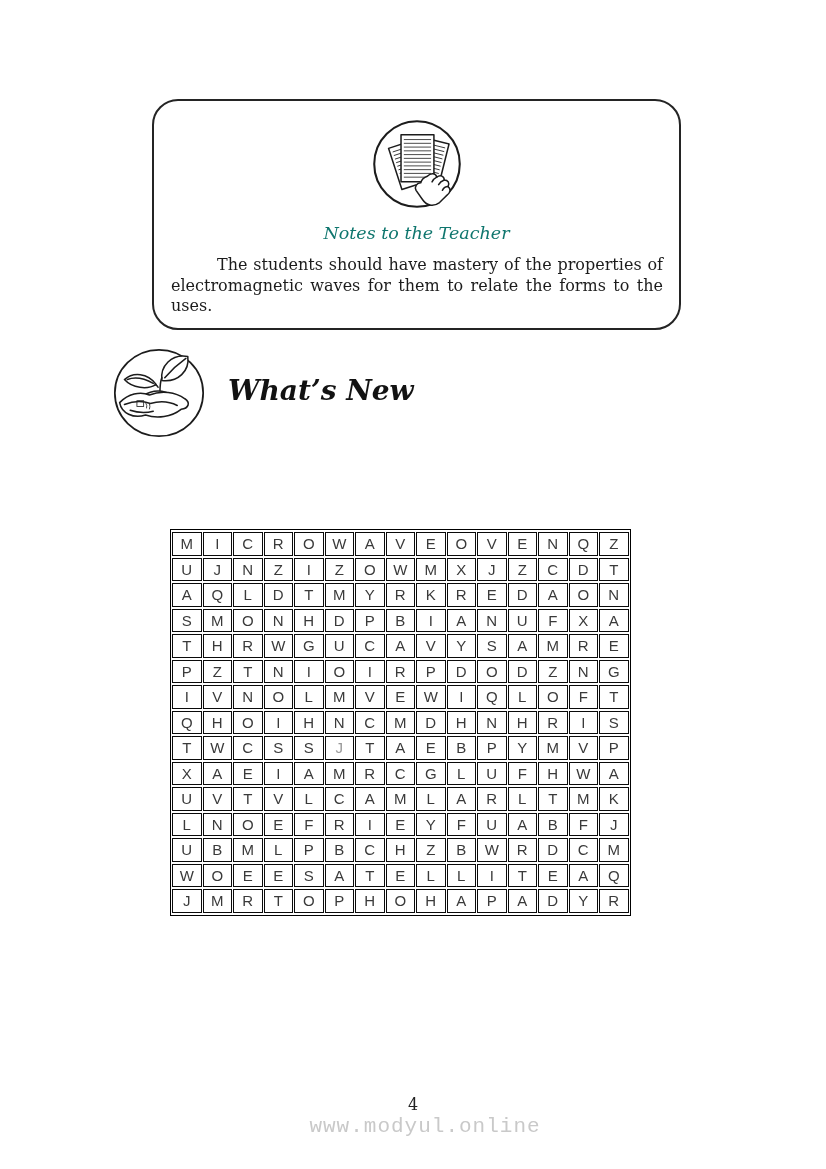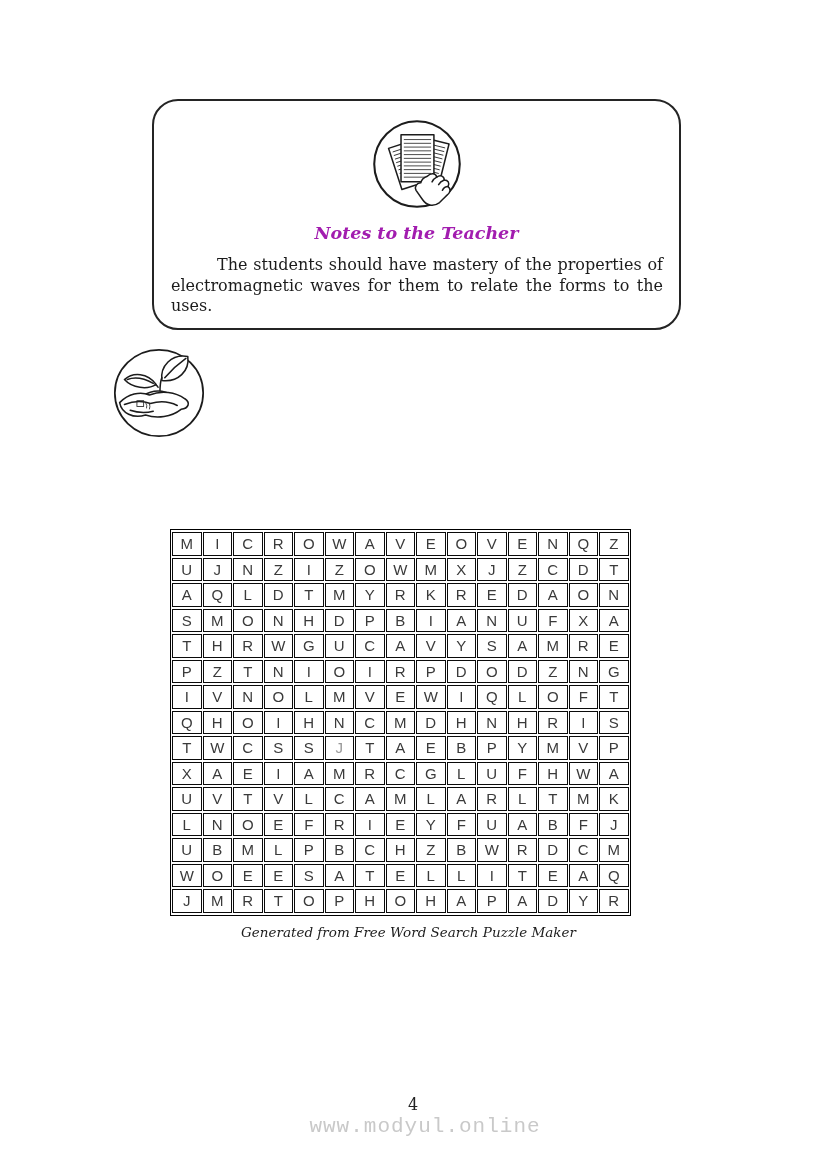--- a/index.html
+++ b/index.html
@@ -16,22 +16,22 @@
   
   .notes-box {
     position: absolute; left: 152px; top: 99px;
     width: 525px; height: 227px;
     border: 2px solid #242424; border-radius: 26px;
     background: #ffffff;
   }
   .notes-icon { position: absolute; left: 216px; top: 16px; width: 94px; height: 94px; }
   .notes-title {
     position: absolute; left: 0; top: 122px; width: 100%;
-    text-align: center; font-style: italic; font-weight: bold;
-    font-size: 17.5px; color: #a21caf;
+    text-align: center; font-style: italic; font-weight: normal;
+    font-size: 17.5px; color: #0f766e;
   }
   .notes-body {
     position: absolute; left: 17px; top: 154px; width: 492px;
     font-size: 16px; line-height: 20.5px;
     text-align: justify; text-indent: 46px; color: #1c1c1c;
   }
 
   
   .wn-icon { position: absolute; left: 109px; top: 345px; width: 100px; height: 96px; }
   .wn-title {
@@ -127,20 +127,21 @@
     <path class="ln" d="M44 40 C35 35 25 33 17 36"></path>
 
     <path class="ln" d="M51 49 C51 44 51 39 53 34 M49 44 C48 42 47 42 46 41"></path>
     <path class="fw" d="M33 53 Q49 43 65 53 Q50 59 33 53 Z"></path>
 
     <path class="fw" d="M9 60 C18 51 30 48 40 52 C53 47 67 49 77 56 C83 60 81 66 73 67 C63 75 48 77 36 73 C23 77 11 71 9 60 Z"></path>
     <path class="ln" d="M14 62 C24 58 33 58 41 61 M41 61 C51 58 61 59 69 63 M20 68 Q32 72 44 69"></path>
     <rect class="thin" x="27" y="58" width="7" height="6" fill="none"></rect>
     <path class="thin" d="M36 60 q2 3 1 6 M40 61 q1 3 0 6"></path>
   </svg>
+  <div class="wn-title">What’s New</div>
 
 
   <div class="grid-wrap">
     <table class="wsgrid">
       <tbody>
           <tr>
             <td>M</td>
             <td>I</td>
             <td>C</td>
             <td>R</td>
@@ -390,18 +391,17 @@
             <td>A</td>
             <td>P</td>
             <td>A</td>
             <td>D</td>
             <td>Y</td>
             <td>R</td>
           </tr>
         </tbody>
     </table>
   </div>
-  <div class="grid-caption">Generated from Free Word Search Puzzle Maker</div>
 
   <div class="page-number">4</div>
   <div class="watermark">www.modyul.online</div>
 
 </div>
 
 </body></html>

